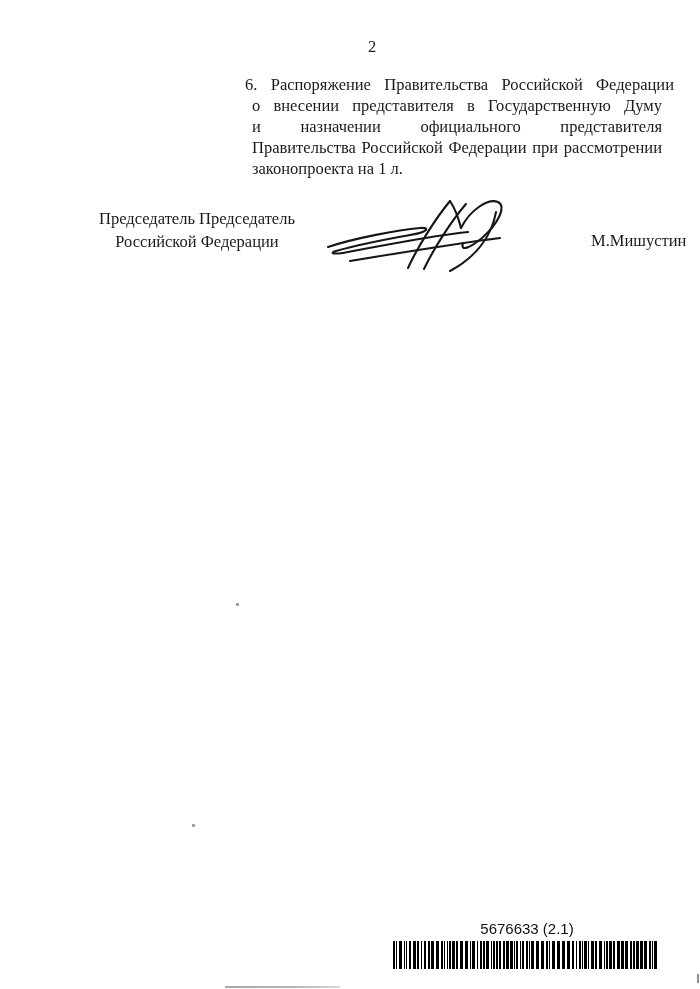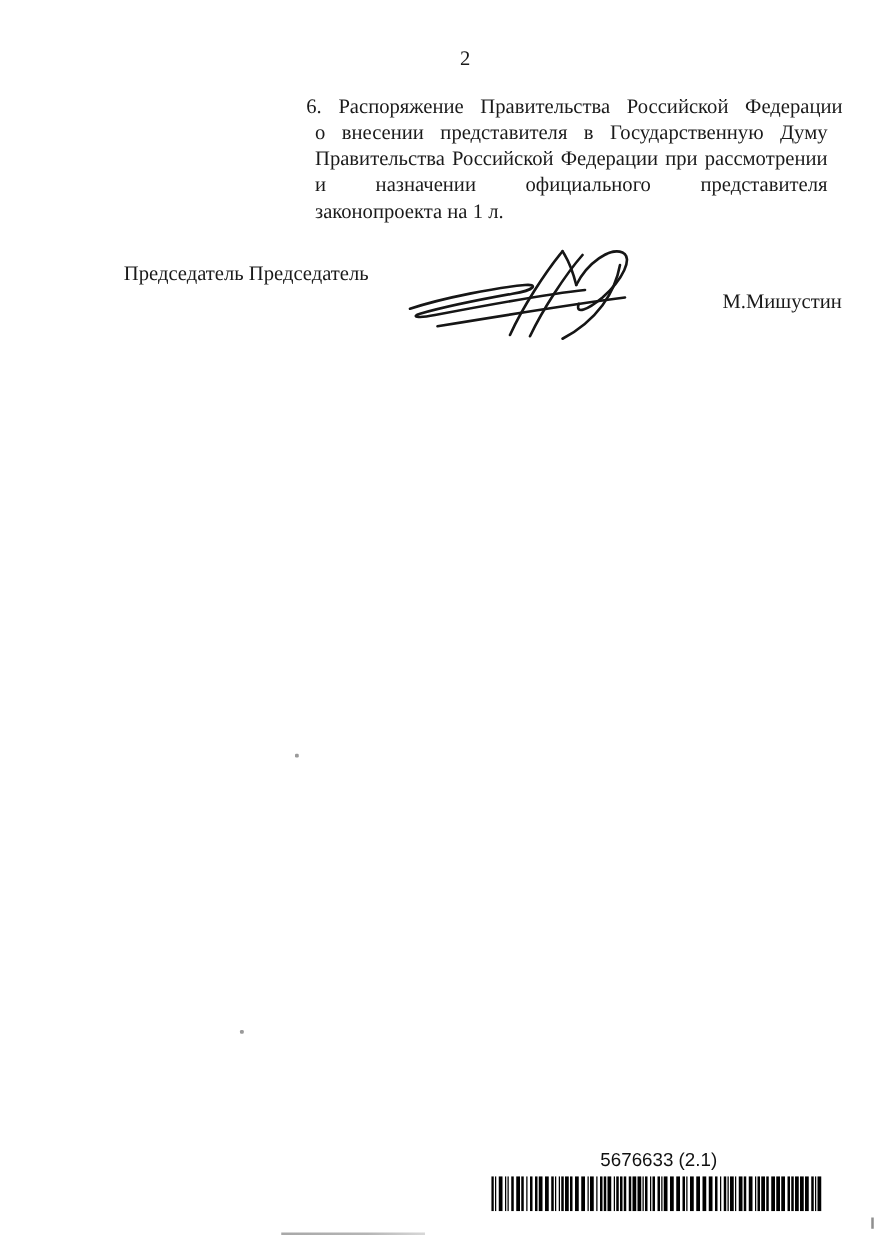--- a/index.html
+++ b/index.html
@@ -44,21 +44,21 @@
   .signoff-title{
     position:absolute;
     left:92px;top:207px;
     width:210px;
     text-align:center;
     font-size:16.5px;
     line-height:23px;
   }
   .signoff-name{
     position:absolute;
-    left:578px;top:230px;
+    left:591px;top:230px;
     font-size:16.5px;
     line-height:21px;
   }
   .signature-wrap{
     position:absolute;
     left:320px;top:190px;
     width:195px;height:85px;
   }
   .signature-wrap svg{display:block;width:100%;height:100%;}
   .barcode-label{
@@ -109,27 +109,28 @@
 </head>
 <body>
 
 <div class="page">
 
   <div class="page-number">2</div>
 
   <div class="doc-item">
     <div class="doc-line first"><span>6.</span> <span>Распоряжение Правительства Российской Федерации</span></div>
     <div class="doc-line indented">о внесении представителя в Государственную Думу</div>
+    <div class="doc-line indented">и назначении официального представителя</div>
     <div class="doc-line indented">Правительства Российской Федерации при рассмотрении</div>
-    <div class="doc-line indented">и назначении официального представителя</div>
     <div class="doc-line indented last-line">законопроекта на 1 л.</div>
   </div>
 
   <div class="signoff-title">
     <div>Председатель Председатель</div>
+    <div>Российской Федерации</div>
   </div>
 
   <div class="signature-wrap">
     <svg viewBox="0 0 195 85" xmlns="http://www.w3.org/2000/svg" fill="none" stroke="#161616" stroke-width="2.1" stroke-linecap="round">
       <path d="M8,57 C35,48 78,40 100,38 C110,37 109,42 90,45 C62,50 30,57 16,61 C9,63 13,65 28,62 C75,53 118,45 148,42"></path>
       <path d="M30,71 C85,62 140,53 180,48"></path>
       <path d="M88,78 C98,56 116,28 130,11"></path>
       <path d="M104,79 C114,58 132,30 146,14"></path>
       <path d="M130,11 C136,20 139,30 141,38"></path>
       <path d="M141,38 C150,20 168,8 178,12 C187,16 178,34 162,48 C150,58 140,62 143,53"></path>

